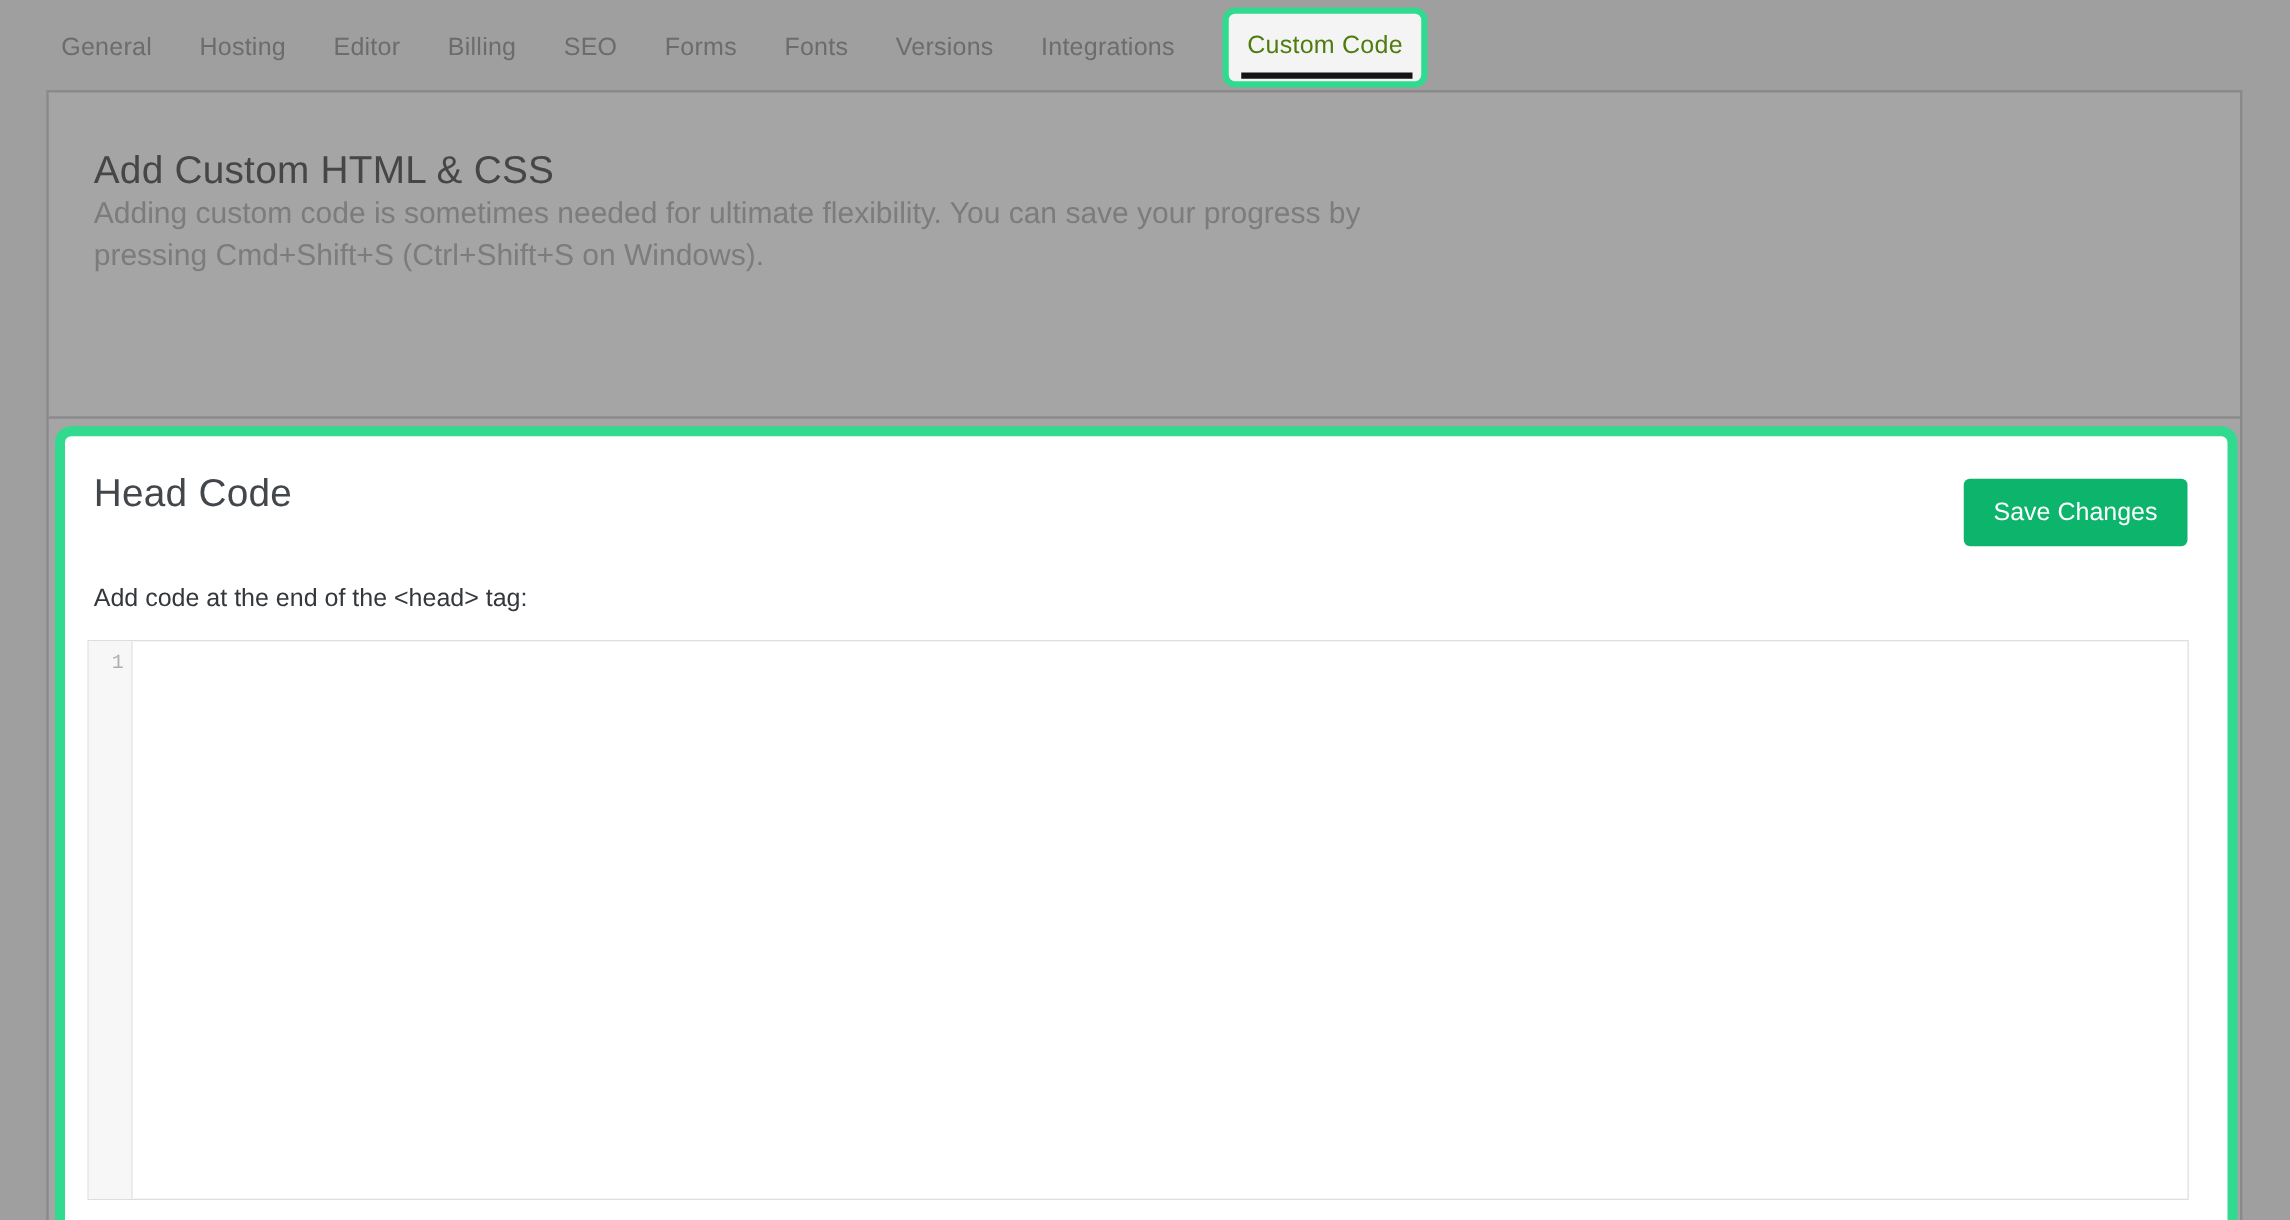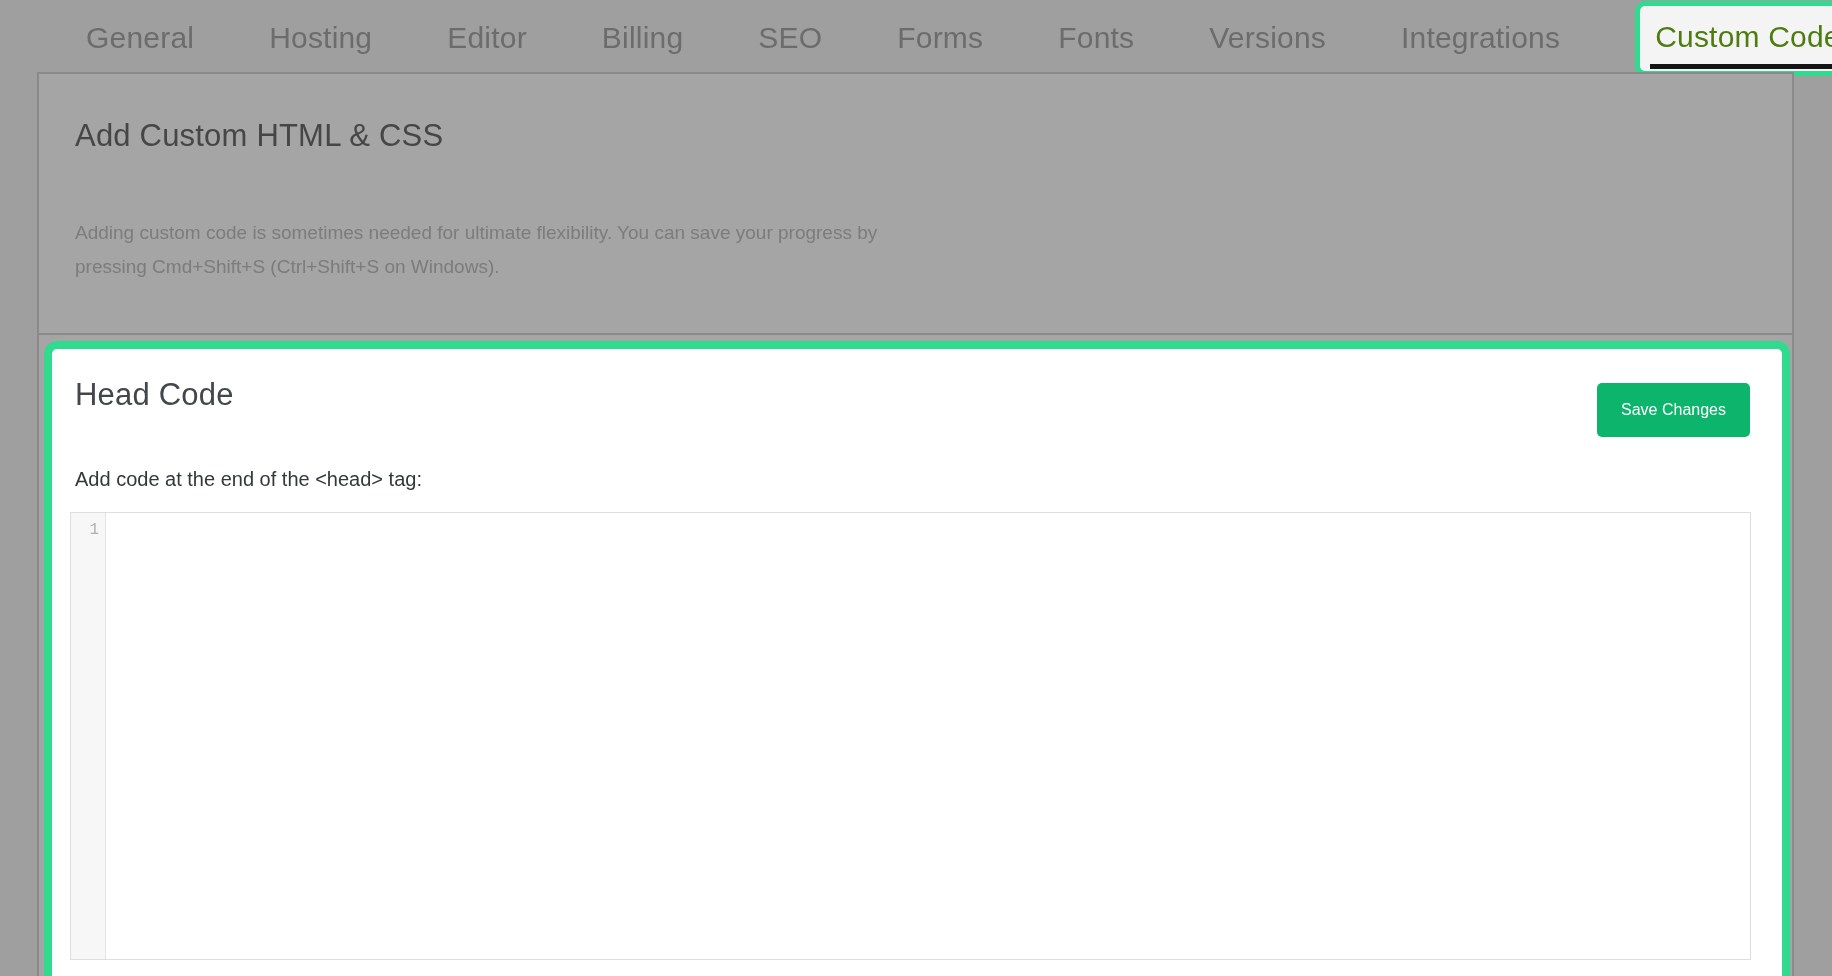--- a/index.html
+++ b/index.html
@@ -17,23 +17,22 @@
     background:var(--dim-bg);
     font-family:"Liberation Sans", sans-serif;
   }
 
   
   .tab-row{
     position:absolute;top:0;left:49px;height:76px;
     display:flex;align-items:center;gap:38px;
   }
   .tab{
-    font-size:30px;color:#6c6c6c;white-space:nowrap;cursor:pointer;
+    font-size:20px;color:#6c6c6c;white-space:nowrap;cursor:pointer;
     letter-spacing:.2px;
-    margin-left:37px;
   }
   .tab.active{
     background:#f5f4f4;color:#4d7c0f;
     border:5px solid var(--mint);border-radius:10px;
     padding:14px 15px 17px;position:relative;
   }
   .tab.active::after{
     content:"";position:absolute;left:10px;right:7px;bottom:2px;height:5px;
     background:var(--underline);
   }
@@ -45,39 +44,39 @@
     border:2px solid var(--panel-border);
   }
   .section-intro{
     height:261px;border-bottom:2px solid var(--panel-border);
     padding:44px 36px 18px;
   }
   .section-intro .s-title{
     font-size:31px;font-weight:400;color:#464646;letter-spacing:.2px;
   }
   .section-intro .s-desc{
-    margin-top:62px;font-size:19px;line-height:34px;color:#7c7c7c;
+    font-size:24px;line-height:34px;color:#7c7c7c;
     max-width:1040px;
   }
 
   
   .hl-panel{
     position:absolute;left:44px;top:341px;width:1746px;height:804px;
     background:#ffffff;
     border:8px solid var(--mint);border-radius:13px;
   }
   .hl-title{
     position:absolute;left:23px;top:28px;
     font-size:31px;font-weight:400;color:#43474b;letter-spacing:.2px;
   }
   .save-btn{
     position:absolute;top:34px;right:32px;height:54px;
     padding:16px 24px;border:none;border-radius:5px;
     background:var(--btn-green);color:#ffffff;
-    font-family:"Liberation Sans", sans-serif;font-size:16px;
+    font-family:"Liberation Sans", sans-serif;font-size:20px;
     cursor:pointer;
   }
   .editor-label{
     position:absolute;left:23px;top:119px;
     font-size:20px;color:#34383c;
   }
   .code-editor{
     position:absolute;left:18px;top:163px;width:1681px;height:448px;
     border:1px solid #dedede;background:#ffffff;
     display:flex;align-items:stretch;

